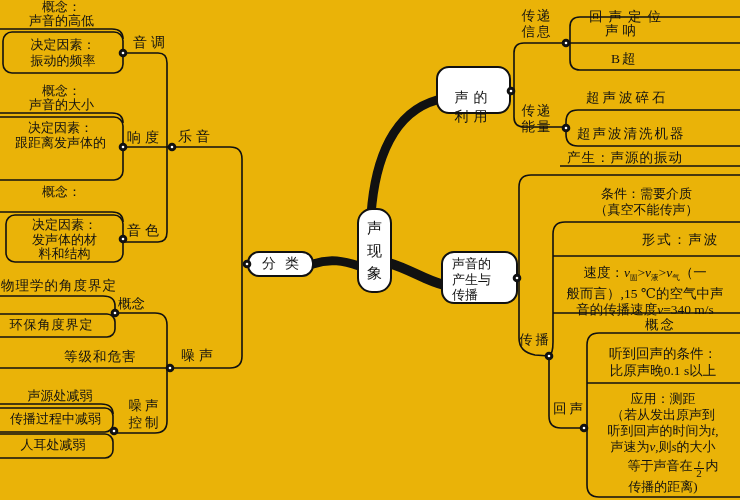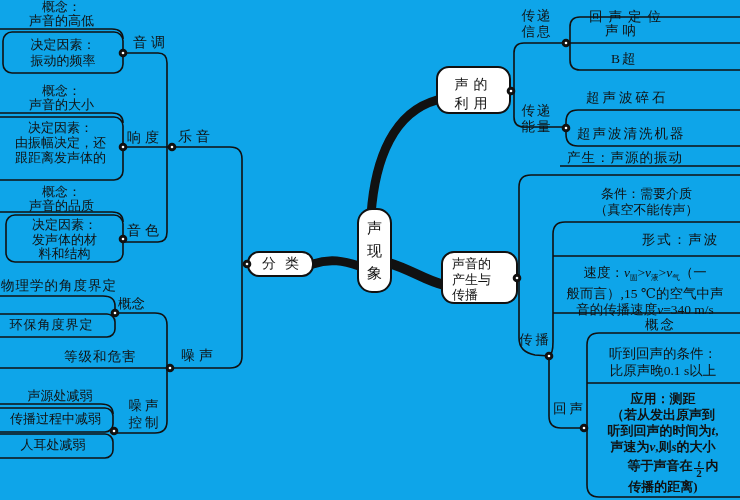--- a/index.html
+++ b/index.html
@@ -1,16 +1,16 @@
 <!DOCTYPE html>
 <html><head>
 <meta charset="utf-8">
 <style>
   html,body{margin:0;padding:0;background:#fff;}
-  #stage{position:relative;width:740px;height:500px;background:#0ea5e9;overflow:hidden;
+  #stage{position:relative;width:740px;height:500px;background:#eab308;overflow:hidden;
          font-family:"Liberation Serif","DejaVu Serif",serif;color:#111;}
   #wires{position:absolute;left:0;top:0;}
   .t{position:absolute;white-space:nowrap;font-size:13px;line-height:14px;color:#111;}
   .blk{white-space:normal;}
   .c{text-align:center;}
   .ln{display:block;white-space:nowrap;}
   .ls1{letter-spacing:1px}.ls2{letter-spacing:2px}.ls3{letter-spacing:3px}
   .ls4{letter-spacing:4px}.ls5{letter-spacing:5px}.ls6{letter-spacing:6px}
   .f14{font-size:14px;line-height:16px}
   .it{font-style:italic;}
@@ -119,29 +119,27 @@
     <span class="ln" style="line-height:15px">振动的频率</span>
   </div>
   <div class="t f14 ls4" style="left:133px;top:35px;">音调</div>
 
   <div class="t c blk" style="left:0;top:84px;width:123px;">
     <span class="ln">概念：</span>
     <span class="ln">声音的大小</span>
   </div>
   <div class="t c blk" style="left:0;top:120px;width:121px;line-height:15px;">
     <span class="ln">决定因素：</span>
-    <span class="ln">由振幅决定，还</span>
     <span class="ln">跟距离发声体的</span>
   </div>
   <div class="t f14 ls4" style="left:127px;top:130px;">响度</div>
   <div class="t f14 ls4" style="left:178px;top:129px;">乐音</div>
 
   <div class="t c blk" style="left:0;top:185px;width:123px;">
     <span class="ln">概念：</span>
-    <span class="ln">声音的品质</span>
   </div>
   <div class="t c blk" style="left:6px;top:218px;width:117px;line-height:14.5px;">
     <span class="ln">决定因素：</span>
     <span class="ln">发声体的材</span>
     <span class="ln">料和结构</span>
   </div>
   <div class="t f14 ls4" style="left:127px;top:223px;">音色</div>
 
   <div class="t ls1" style="left:1px;top:279px;font-size:13.5px;">物理学的角度界定</div>
   <div class="t" style="left:118px;top:297px;font-size:13.5px;">概念</div>
@@ -153,21 +151,21 @@
   <div class="t c" style="left:-4px;top:412px;width:119px;">传播过程中减弱</div>
   <div class="t c" style="left:-2px;top:438px;width:110px;">人耳处减弱</div>
   <div class="t c blk ls3" style="left:124px;top:397px;width:42px;line-height:17px;font-size:13.5px;">
     <span class="ln ls3">噪声</span>
     <span class="ln ls3">控制</span>
   </div>
 
   <div class="t c f14" style="left:248px;top:256px;width:65px;letter-spacing:9px;text-indent:9px;">分类</div>
   <div class="t vert blk" style="left:365px;top:217px;width:19px;">声现象</div>
 
-  <div class="t c blk f14" style="left:437px;top:75px;width:73px;line-height:19px;">
+  <div class="t c blk f14" style="left:437px;top:88px;width:73px;line-height:19px;">
     <span class="ln ls5">声的</span>
     <span class="ln ls5">利用</span>
   </div>
   <div class="t c blk" style="left:517px;top:8px;width:40px;line-height:16px;font-size:13.5px;">
     <span class="ln ls2">传递</span>
     <span class="ln ls2">信息</span>
   </div>
   <div class="t ls6" style="left:589px;top:10px;font-size:13.5px;">回声定位</div>
   <div class="t ls4" style="left:605px;top:24px;font-size:13.5px;">声呐</div>
   <div class="t ls2" style="left:611px;top:52px;font-size:13.5px;">B超</div>
@@ -199,21 +197,21 @@
   </div>
 
   <div class="t ls2" style="left:645px;top:318px;font-size:13.5px;">概念</div>
   <div class="t ls3" style="left:553px;top:402px;font-size:13.5px;">回声</div>
 
   <div class="t c blk" style="left:588px;top:346px;width:150px;line-height:16.5px;font-size:13.5px;">
     <span class="ln">听到回声的条件：</span>
     <span class="ln">比原声晚0.1 s以上</span>
   </div>
 
-  <div class="t c blk" style="left:588px;top:391px;width:150px;line-height:16px;font-weight:bold;">
+  <div class="t c blk" style="left:588px;top:391px;width:150px;line-height:16px;">
     <span class="ln">应用：测距</span>
     <span class="ln">（若从发出原声到</span>
     <span class="ln"><span>听到回声的时间为</span><span class="it">t</span><span>,</span></span>
     <span class="ln"><span>声速为</span><span class="it">v</span><span>,则</span><span class="it">s</span><span>的大小</span></span>
     <span class="ln" style="line-height:21px;padding-left:20px;"><span>等于声音在</span><span class="frac"><span class="num it">t</span><span class="den">2</span></span><span>内</span></span>
     <span class="ln" style="line-height:17px;">传播的距离)</span>
   </div>
 
 </div>
 

